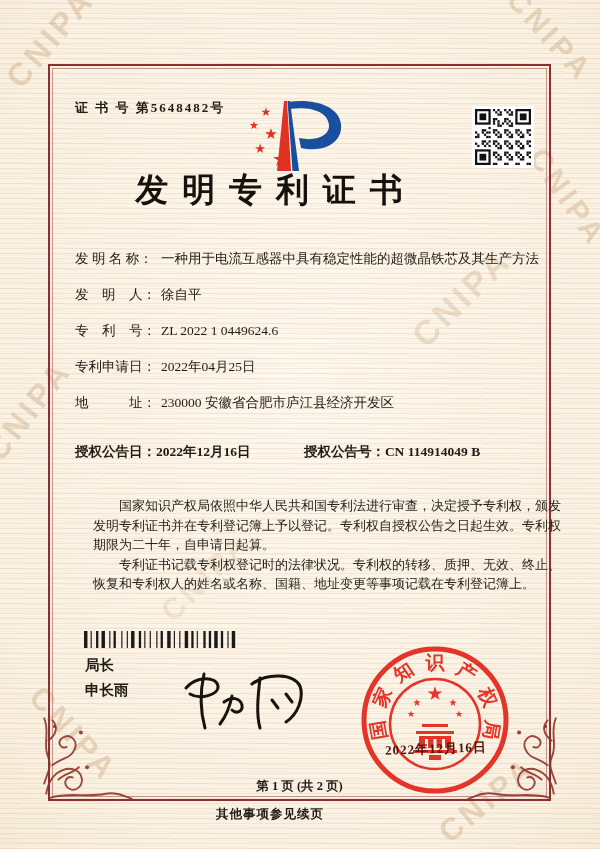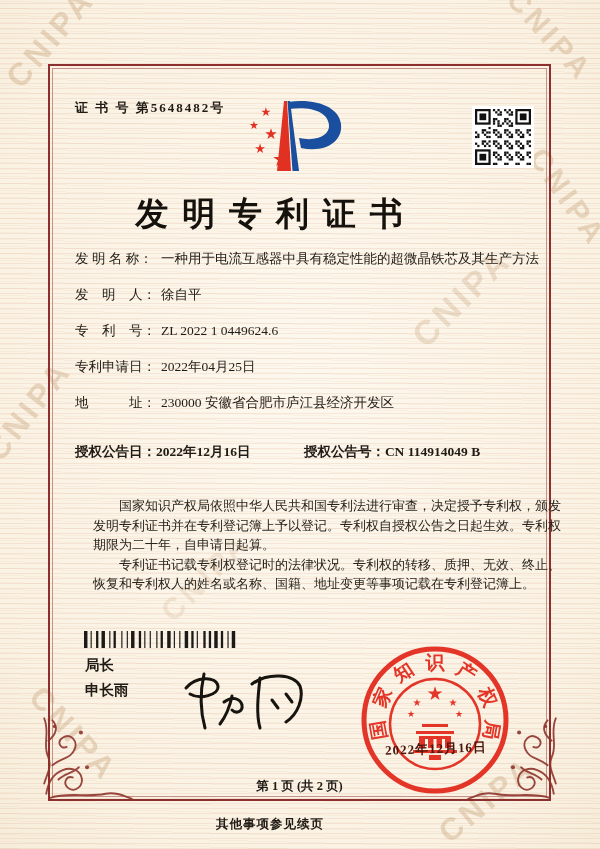--- a/index.html
+++ b/index.html
@@ -31,41 +31,41 @@
     content:"";position:absolute;inset:2px;border:1px solid #c4928a;pointer-events:none;
   }
   .ornament{position:absolute;z-index:4;width:102px;height:102px;}
   .orn-bl{left:34px;top:704px;}
   .orn-br{left:464px;top:704px;transform:scaleX(-1);}
   
   .cert-no{position:absolute;left:75px;top:99px;z-index:3;font-size:13px;font-weight:600;letter-spacing:2px;}
   .logo{position:absolute;left:233px;top:98px;z-index:3;}
   .qr{position:absolute;left:472px;top:106px;z-index:3;background:#fff;padding:3px;}
   .title{
-    position:absolute;left:48px;width:442px;top:192px;z-index:3;text-align:center;
+    position:absolute;left:48px;width:442px;top:168px;z-index:3;text-align:center;
     font-size:33px;font-weight:bold;letter-spacing:.42em;text-indent:.42em;color:#15110c;
   }
   .fields{position:absolute;left:75px;top:249px;width:465px;z-index:3;font-size:13.5px;font-weight:400;}
   .fields .row{margin-bottom:17px;line-height:19px;white-space:nowrap;}
   .f-label{display:inline-block;min-width:86px;}
   .grant{position:absolute;left:75px;top:443px;z-index:3;font-size:13.5px;font-weight:600;white-space:nowrap;}
   .grant .pair2{margin-left:50px;}
   .paras{position:absolute;left:72px;top:496px;width:468px;z-index:3;font-size:13px;line-height:19.5px;font-weight:500;color:#29231c;margin-left:21px;}
   .paras p{margin:0;text-indent:2em;}
   .barcode{position:absolute;left:84px;top:631px;z-index:3;}
   .signer{position:absolute;left:85px;top:653px;z-index:3;font-size:14.5px;font-weight:bold;line-height:25px;}
   .signature{position:absolute;left:172px;top:662px;z-index:3;}
   .seal{position:absolute;left:355px;top:638px;z-index:5;opacity:.93;}
   .seal-ch{font:bold 19px "Liberation Serif",serif;fill:#e2271a;text-anchor:middle;}
   .seal-date{
     position:absolute;left:360px;top:740px;width:152px;z-index:6;text-align:center;
     font-size:13px;font-weight:bold;color:#49150c;letter-spacing:1px;transform:rotate(-2deg);
   }
   .page-num{position:absolute;left:48px;width:503px;top:778px;z-index:3;text-align:center;font-size:12.5px;font-weight:600;}
-  .cont-note{position:absolute;left:0;width:540px;top:806px;z-index:3;text-align:center;font-size:12.5px;font-weight:600;letter-spacing:1px;margin-top:10px;}
+  .cont-note{position:absolute;left:0;width:540px;top:806px;z-index:3;text-align:center;font-size:12.5px;font-weight:600;letter-spacing:1px;}
 </style>
 </head>
 <body>
 
 <div class="texture"></div>
 
 <div class="wm" style="left:-8px;top:20px;font-size:32px;transform:rotate(-50deg);">CNIPA</div>
 <div class="wm" style="left:494px;top:18px;font-size:30px;transform:rotate(48deg);">CNIPA</div>
 <div class="wm" style="left:512px;top:180px;font-size:30px;transform:rotate(55deg);">CNIPA</div>
 <div class="wm" style="left:400px;top:278px;font-size:34px;transform:rotate(-45deg);color:rgba(184,142,96,.24);">CNIPA</div>

